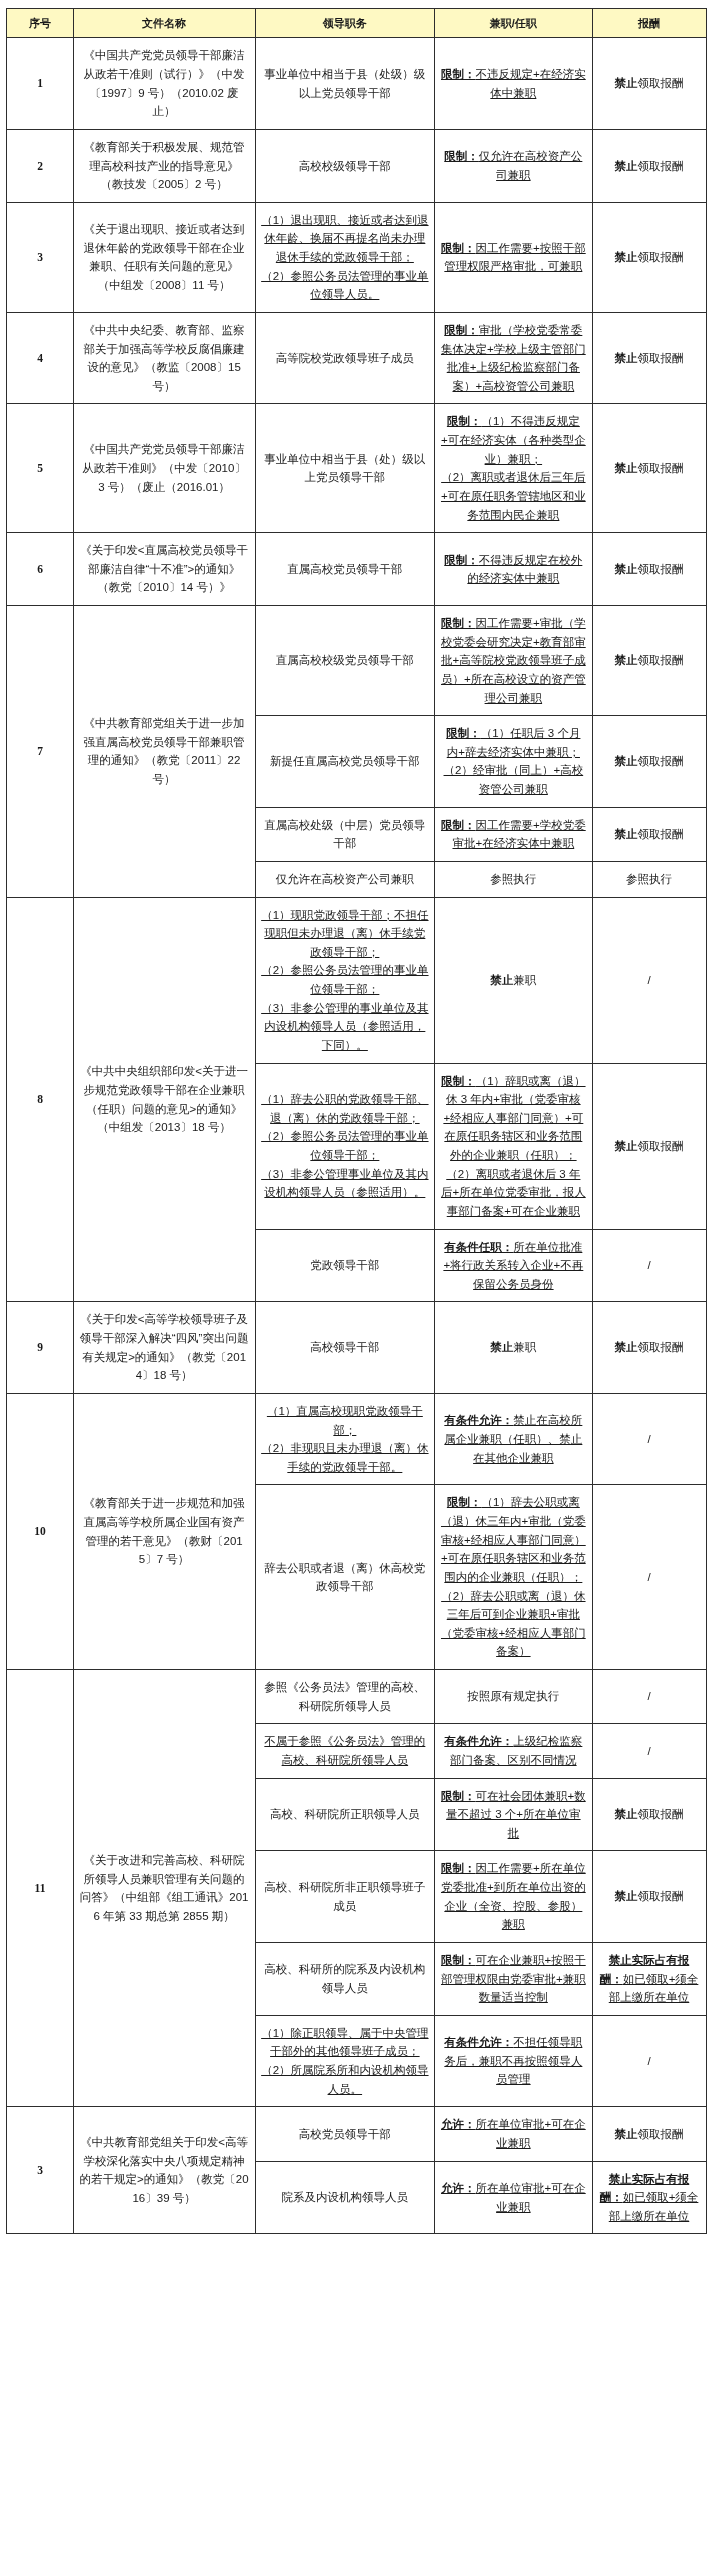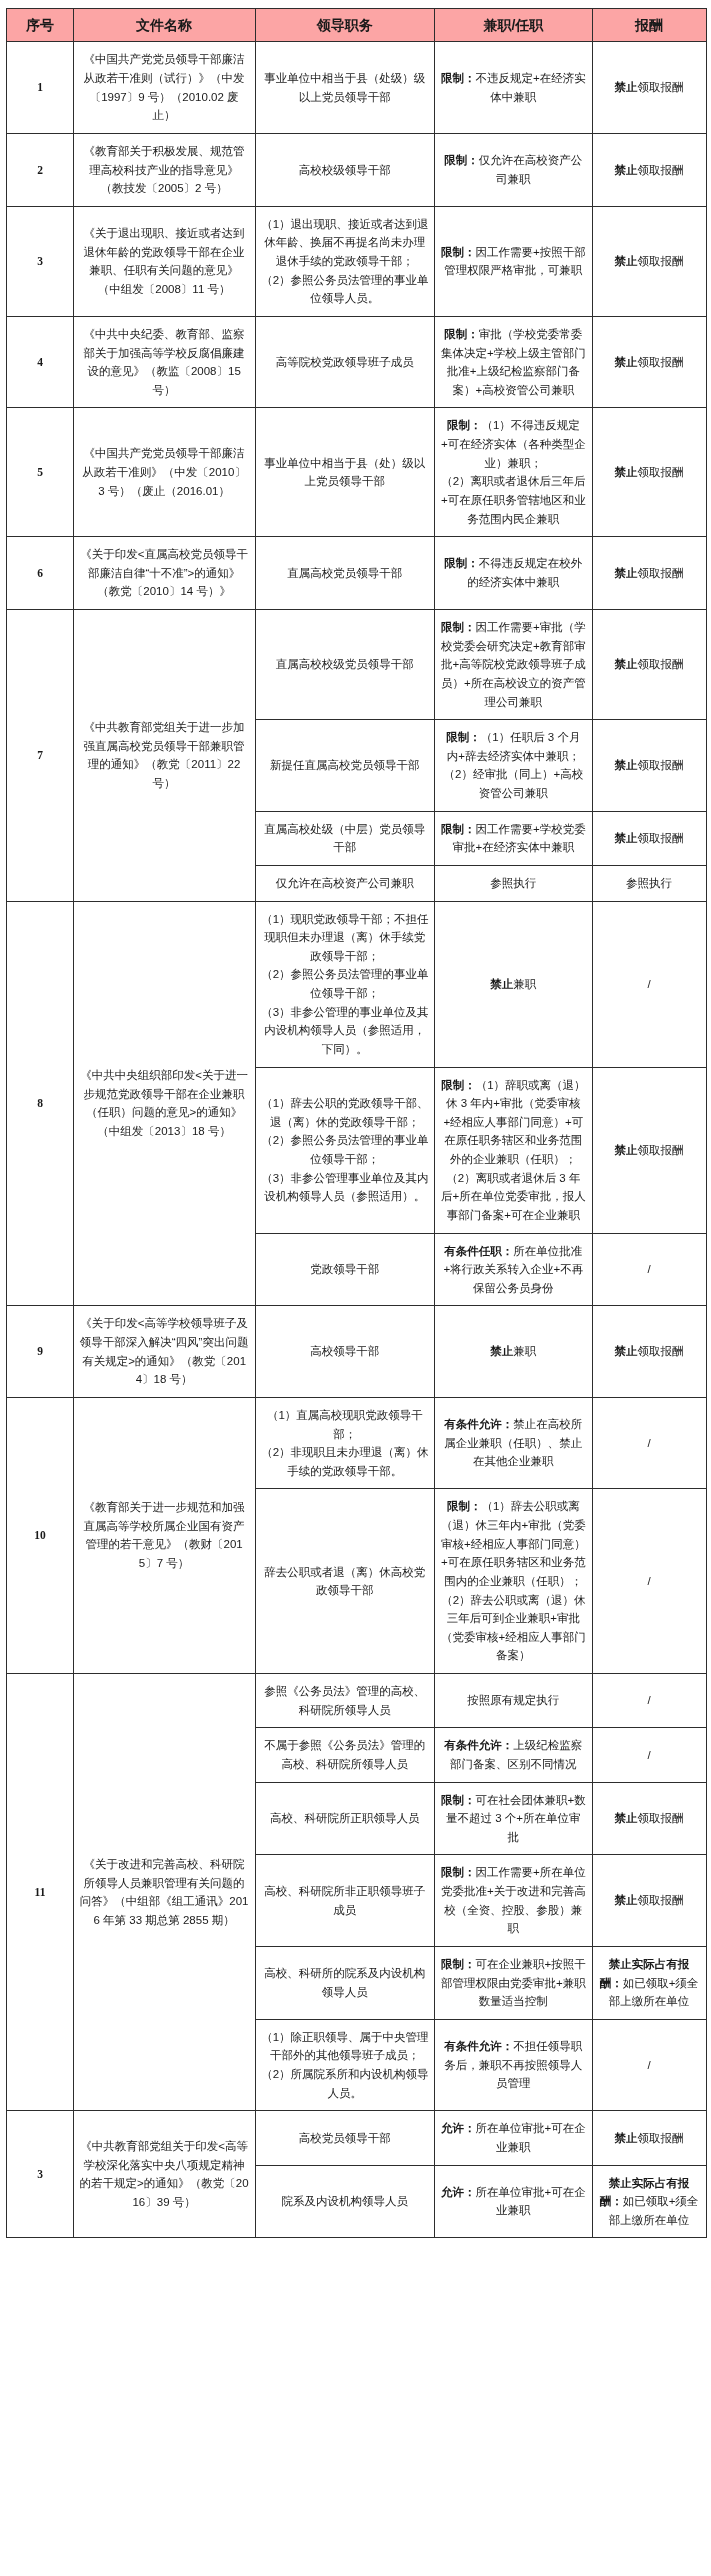--- a/index.html
+++ b/index.html
@@ -21,32 +21,32 @@
     border:1.6px solid #2d2d2d;
     vertical-align:middle;
     padding:8px 5.5px;
     font-size:11.5px;
     line-height:1.62;
     text-align:center;
     word-break:break-all;
     white-space:pre-wrap;
   }
   table.reg thead th{
-    background:#fca5a5;
+    background:#fef9c3;
     font-weight:700;
-    font-size:14px;
+    font-size:11px;
     padding:7.1px 3.2px;
     line-height:1.3;
   }
   td.c-no{
     font-family:"Liberation Serif","DejaVu Serif",serif;
     font-weight:700;
     font-size:12.3px;
   }
-  td.al{ text-align:justify; text-justify:inter-character; }
+  td.al{ text-align:justify; text-justify:inter-character;text-decoration:underline; }
   td .pfx{ font-weight:700; }
   td .txt{ font-weight:400; }
 </style>
 </head>
 <body>
 
 <div class="page">
   <table class="reg">
     <colgroup>
       <col style="width:9.5%">
@@ -186,21 +186,21 @@
           <td class="c-duty al"><span class="pfx">有条件允许：</span><span class="txt">上级纪检监察部门备案、区别不同情况</span></td>
           <td class="c-pay"><span class="txt">/</span></td>
         </tr>
         <tr>
           <td class="c-pos"><span class="txt">高校、科研院所正职领导人员</span></td>
           <td class="c-duty al"><span class="pfx">限制：</span><span class="txt">可在社会团体兼职+数量不超过 3 个+所在单位审批</span></td>
           <td class="c-pay"><span class="pfx">禁止</span><span class="txt">领取报酬</span></td>
         </tr>
         <tr>
           <td class="c-pos"><span class="txt">高校、科研院所非正职领导班子成员</span></td>
-          <td class="c-duty al"><span class="pfx">限制：</span><span class="txt">因工作需要+所在单位党委批准+关于改进和完善高校（全资、控股、参股）兼职</span></td>
+          <td class="c-duty al"><span class="pfx">限制：</span><span class="txt">因工作需要+所在单位党委批准+到所在单位出资的企业（全资、控股、参股）兼职</span></td>
           <td class="c-pay"><span class="pfx">禁止</span><span class="txt">领取报酬</span></td>
         </tr>
         <tr>
           <td class="c-pos"><span class="txt">高校、科研所的院系及内设机构领导人员</span></td>
           <td class="c-duty al"><span class="pfx">限制：</span><span class="txt">可在企业兼职+按照干部管理权限由党委审批+兼职数量适当控制</span></td>
           <td class="c-pay al"><span class="pfx">禁止实际占有报酬：</span><span class="txt">如已领取+须全部上缴所在单位</span></td>
         </tr>
         <tr>
           <td class="c-pos al"><span class="txt">（1）除正职领导、属于中央管理干部外的其他领导班子成员；
 （2）所属院系所和内设机构领导人员。</span></td>

